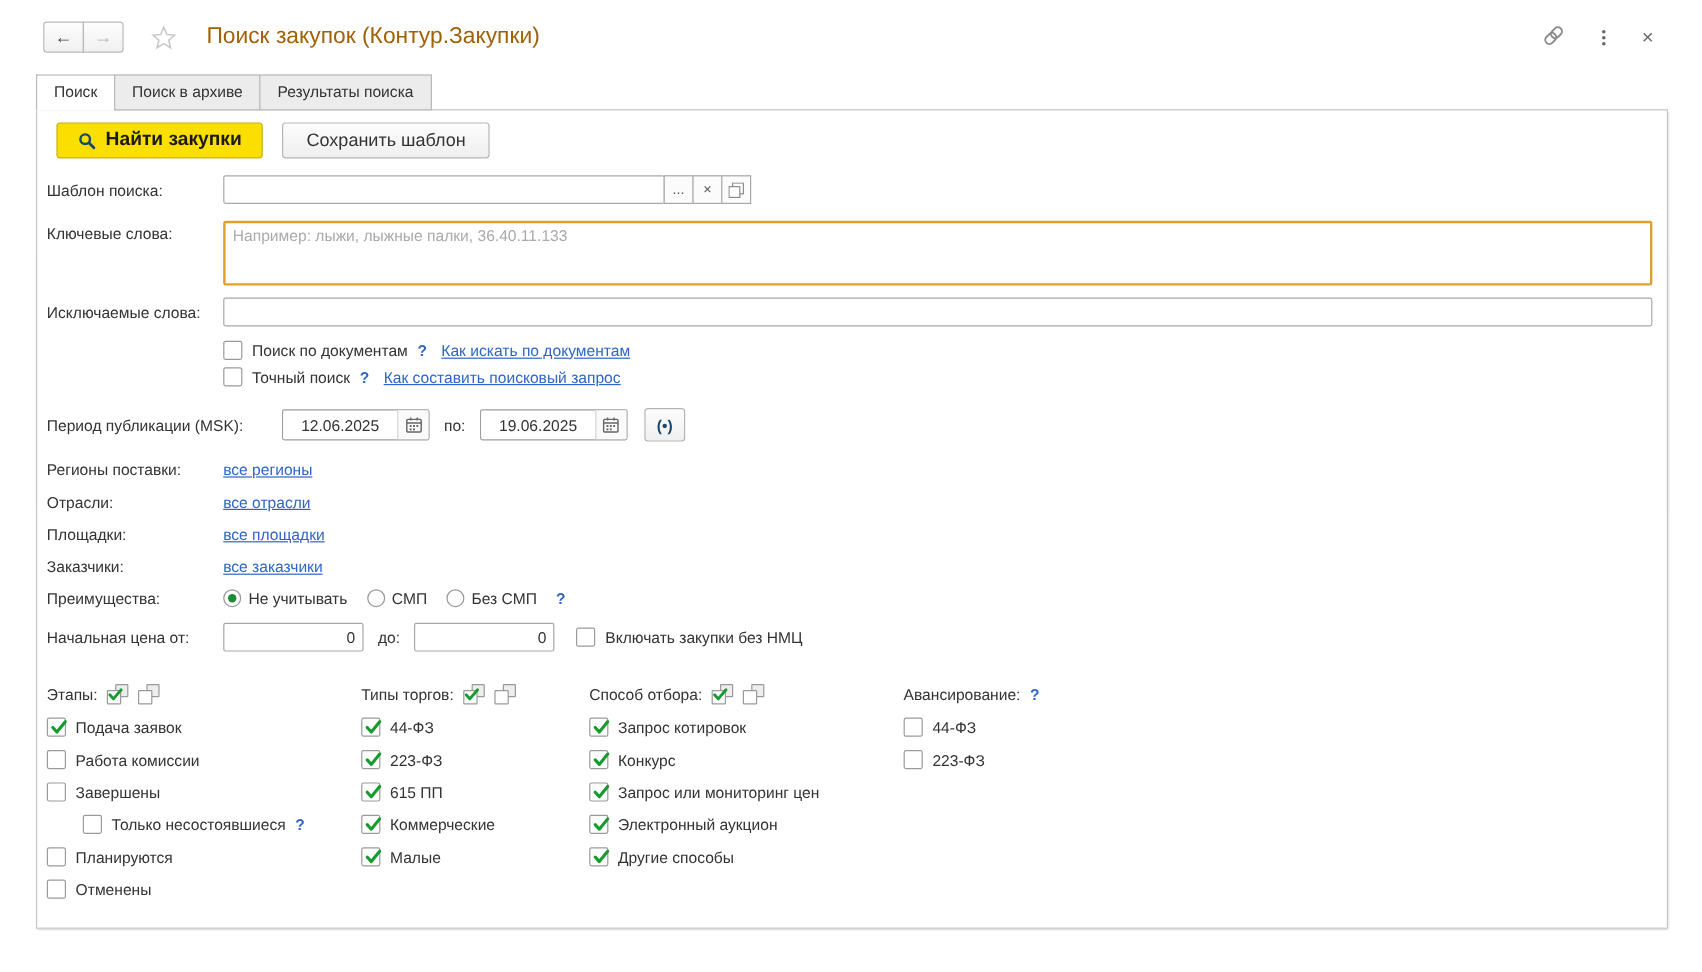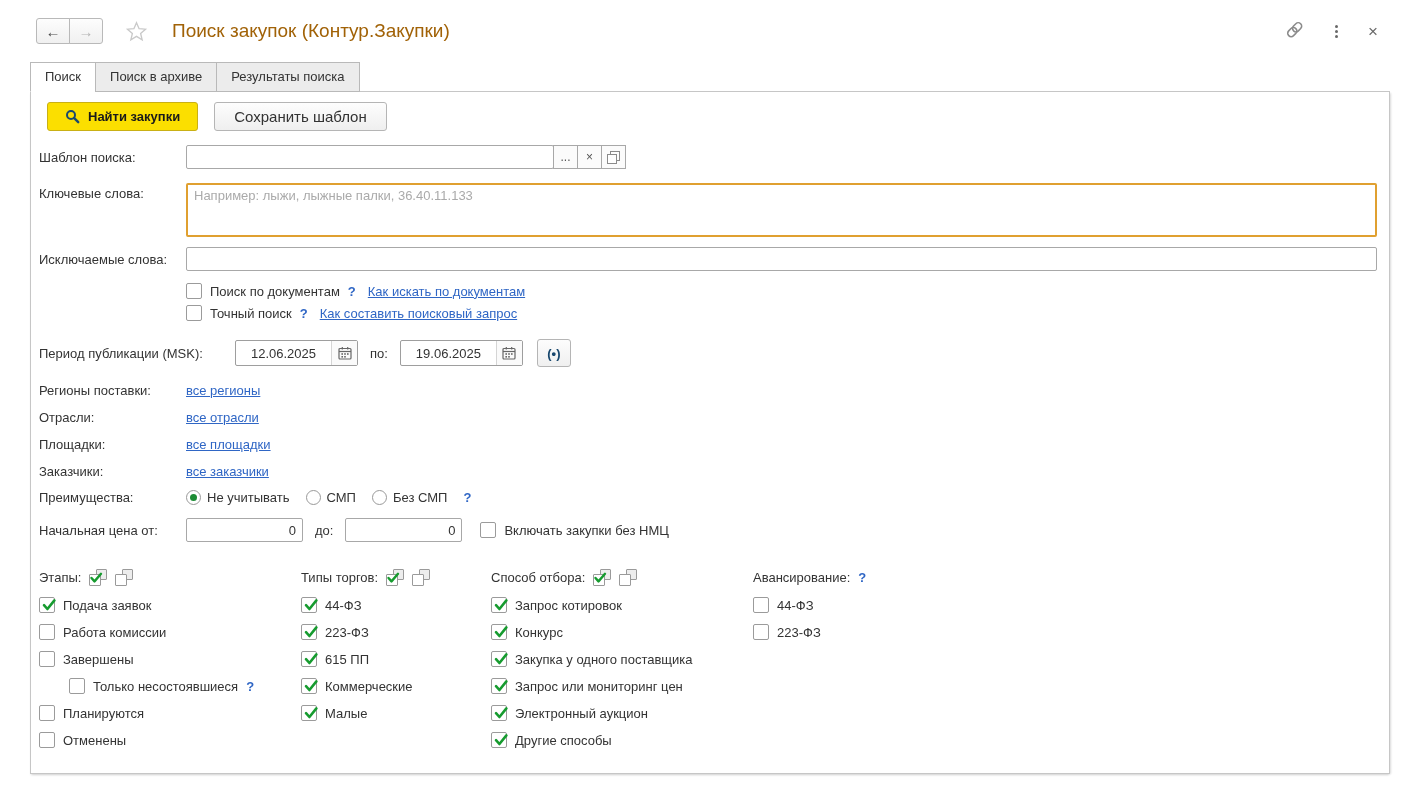--- a/index.html
+++ b/index.html
@@ -32,21 +32,21 @@
     box-shadow:0 2px 2px -1px #d4d4d4, 2px 1px 2px -1px #dcdcdc; padding-top:10px; position:relative; z-index:1; }
 
   .row { display:flex; align-items:center; padding-left:8px; }
   .lbl { width:147px; flex:none; }
   .b { font-weight:normal; }
 
   
   .toolbar { display:flex; gap:16px; padding-left:16px; }
   .btn-find { display:flex; align-items:center; gap:8px; padding:5px 17px;
     background:#fbdf00; border:1px solid #c9b015; border-radius:3px; font-weight:bold;
-    font-size:13px; cursor:pointer; color:#1a1a1a; }
+    font-size:16px; cursor:pointer; color:#1a1a1a; }
   .btn-plain { padding:5px 19px; background:linear-gradient(#fdfdfd,#efefef);
     border:1px solid #b5b5b5; border-radius:3px; font-size:15px; cursor:pointer; color:#333; }
 
   
   input[type=text] { border:1px solid #a8a8a8; border-radius:2px; height:24px; padding:0 6px;
     font-family:inherit; font-size:13px; color:#333; outline:none; }
   .tpl-input { width:368px; }
   .tool-btn { height:24px; width:25px; margin-left:-1px; background:#fbfbfb; border:1px solid #a8a8a8;
     display:flex; align-items:center; justify-content:center; cursor:pointer; color:#555; font-size:12px; }
   .kw-area { flex:1; margin-right:12px; height:54px; border:2px solid #e0a030; border-radius:2px;
@@ -419,28 +419,20 @@
             </svg>
           </span>
           <span>Конкурс</span>
         </div>
         <div class="cb-item">
           <span class="cb">
             <svg width="16" height="16" viewBox="0 0 16 16">
               <path d="M3 8.2l3.4 3.8L13.4 3.4" fill="none" stroke="#169b2f" stroke-width="2.6" stroke-linecap="round" stroke-linejoin="round"></path>
             </svg>
           </span>
-          <span>Закупка у одного поставщика</span>
-        </div>
-        <div class="cb-item">
-          <span class="cb">
-            <svg width="16" height="16" viewBox="0 0 16 16">
-              <path d="M3 8.2l3.4 3.8L13.4 3.4" fill="none" stroke="#169b2f" stroke-width="2.6" stroke-linecap="round" stroke-linejoin="round"></path>
-            </svg>
-          </span>
           <span>Запрос или мониторинг цен</span>
         </div>
         <div class="cb-item">
           <span class="cb">
             <svg width="16" height="16" viewBox="0 0 16 16">
               <path d="M3 8.2l3.4 3.8L13.4 3.4" fill="none" stroke="#169b2f" stroke-width="2.6" stroke-linecap="round" stroke-linejoin="round"></path>
             </svg>
           </span>
           <span>Электронный аукцион</span>
         </div>

